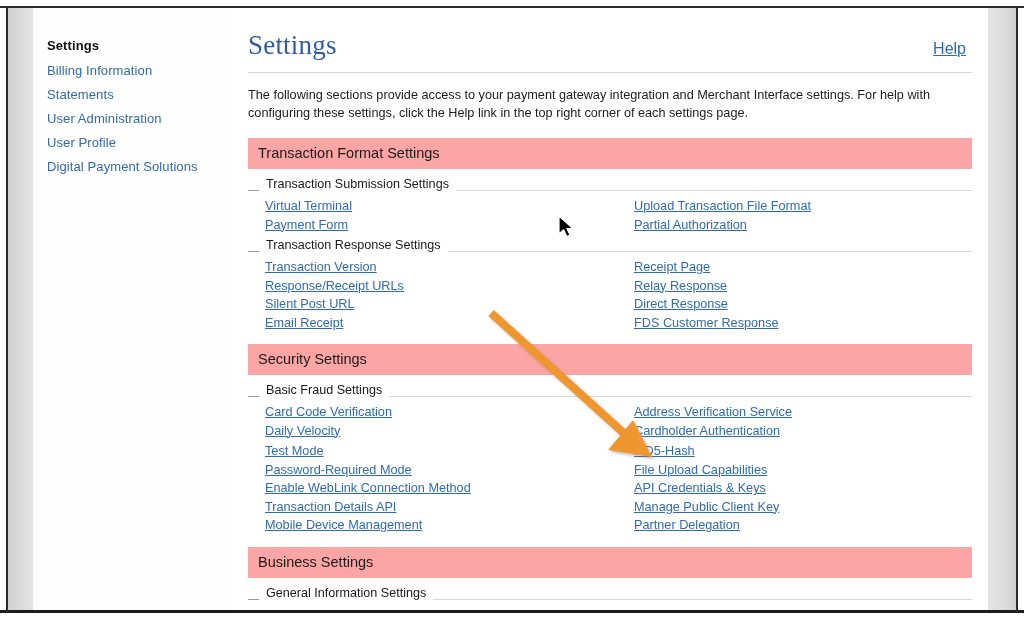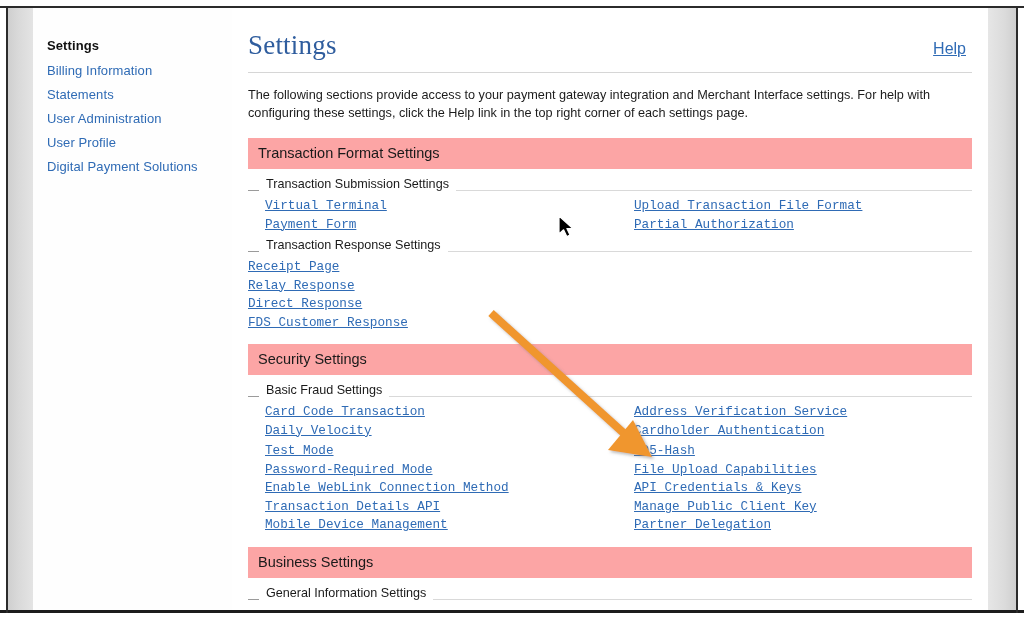--- a/index.html
+++ b/index.html
@@ -95,21 +95,21 @@
 
   .fieldset { margin: 0 0 2px 0; padding: 0; }
   .legend-row {
     display:flex; align-items:flex-end; gap:7px;
     margin: 4px 0 6px 0;
   }
   .legend-dash { width:11px; height:1px; background:#9b9b9b; flex:0 0 auto; }
   .legend-text { font-size:12.6px; color:#1a1a1a; white-space:nowrap; }
   .legend-rule { flex:1 1 auto; height:1px; background:#d9d9d9; }
 
-  .cols { display:flex;font-family:Liberation Mono, monospace; }
+  .cols { display:flex; }
   .col-left { width: 386px; padding-left: 17px; }
   .col-right { flex:1; }
   .s-link {
     display:block; font-size:12.7px; color:#2f6bb5;
     text-decoration:underline; cursor:pointer;
     line-height:18.5px; margin-bottom:0;
     width: max-content;
   }
 
   .sec-gap { height: 10px; }
@@ -179,20 +179,26 @@
           </div>
         </div>
 
         <div class="fieldset">
           <div class="legend-row">
             <span class="legend-dash"></span>
             <span class="legend-text">Transaction Response Settings</span>
             <span class="legend-rule"></span>
           </div>
           <div class="cols">
+            <div class="col-left">
+              <a class="s-link">Transaction Version</a>
+              <a class="s-link">Response/Receipt URLs</a>
+              <a class="s-link">Silent Post URL</a>
+              <a class="s-link">Email Receipt</a>
+            </div>
             <div class="col-right">
               <a class="s-link">Receipt Page</a>
               <a class="s-link">Relay Response</a>
               <a class="s-link">Direct Response</a>
               <a class="s-link">FDS Customer Response</a>
             </div>
           </div>
         </div>
       </div>
 
@@ -202,21 +208,21 @@
         <div class="section-band">Security Settings</div>
 
         <div class="fieldset">
           <div class="legend-row">
             <span class="legend-dash"></span>
             <span class="legend-text">Basic Fraud Settings</span>
             <span class="legend-rule"></span>
           </div>
           <div class="cols">
             <div class="col-left">
-              <a class="s-link">Card Code Transaction</a>
+              <a class="s-link">Card Code Verification</a>
               <a class="s-link">Daily Velocity</a>
             </div>
             <div class="col-right">
               <a class="s-link">Address Verification Service</a>
               <a class="s-link">Cardholder Authentication</a>
             </div>
           </div>
         </div>
 
         <div class="fieldset">

